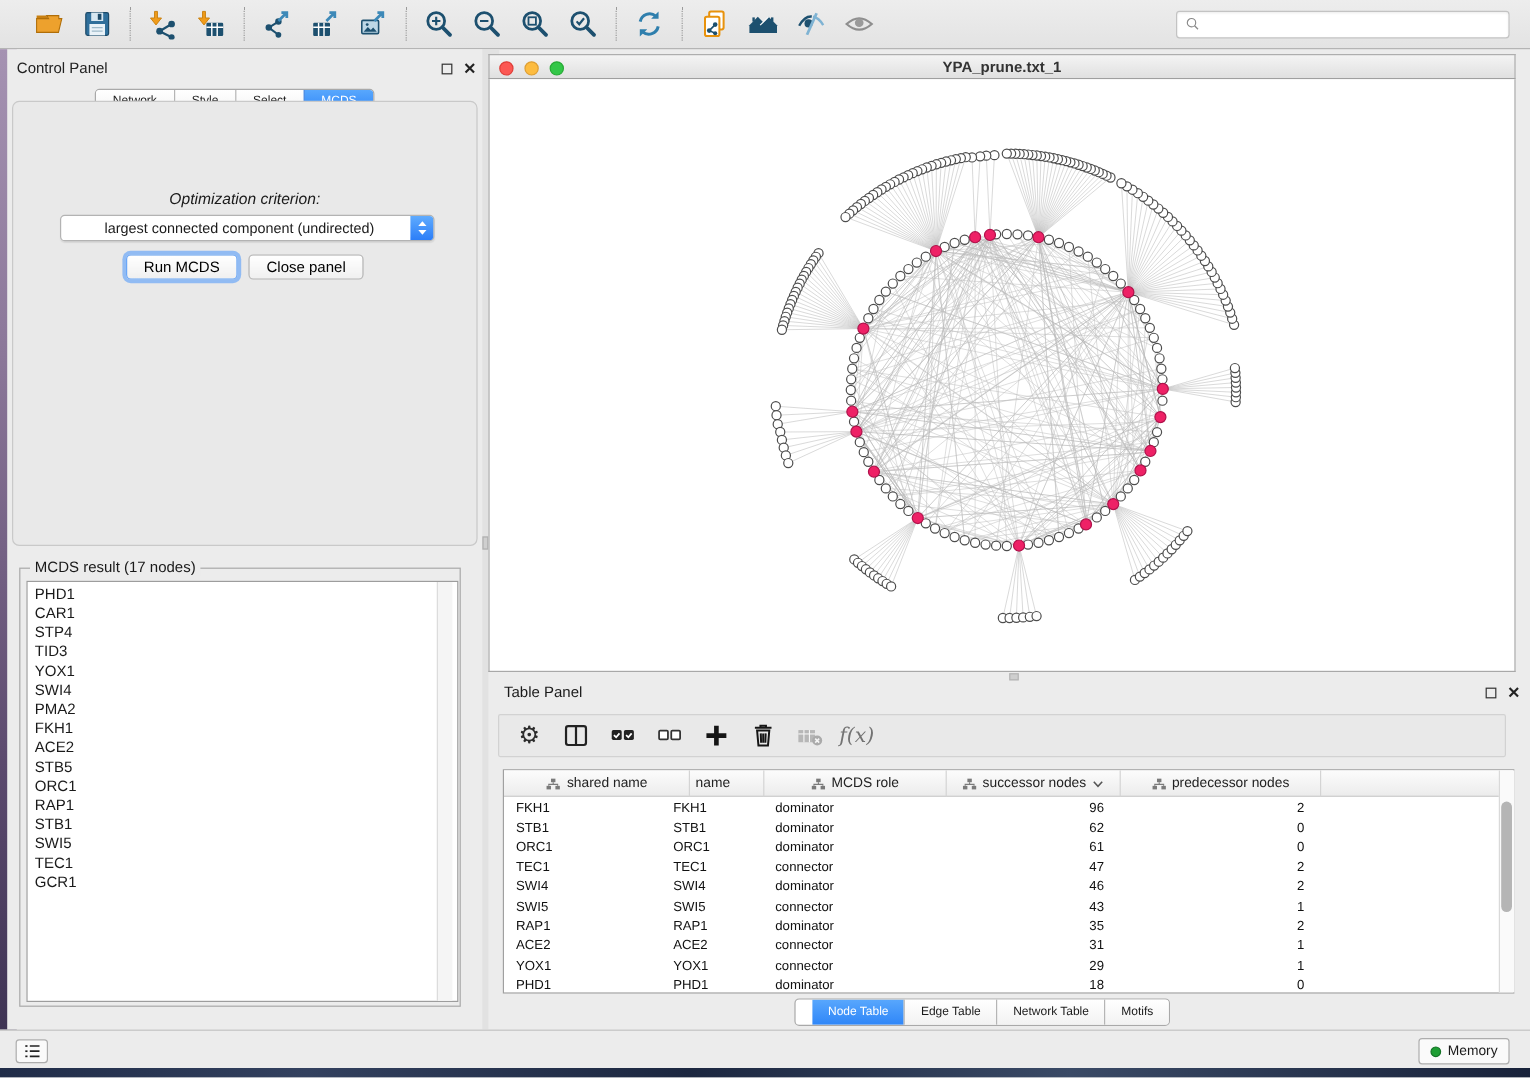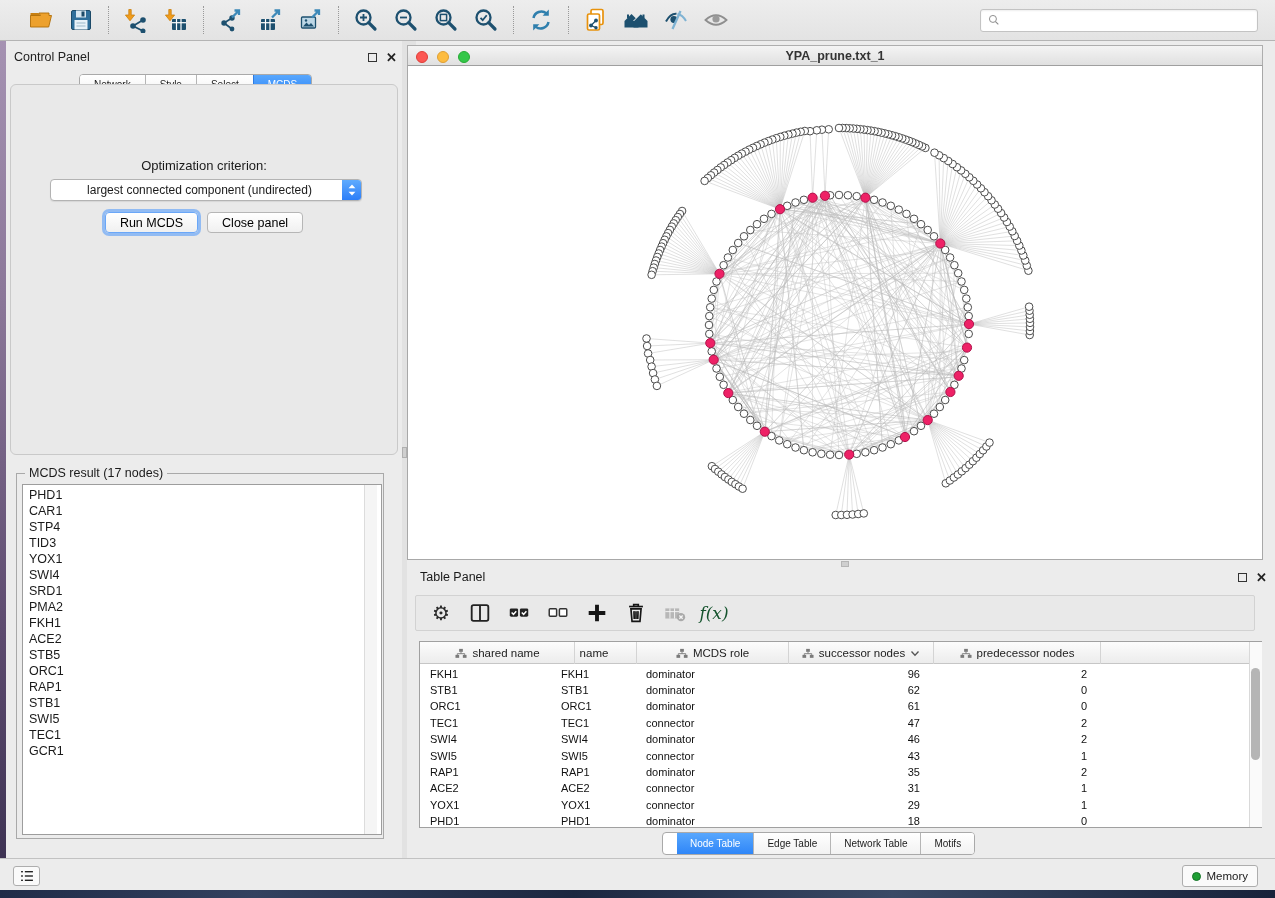--- a/index.html
+++ b/index.html
@@ -34,21 +34,21 @@
   .seg-tabs { position:absolute; display:flex; border:1px solid #a9a9a9; border-radius:4px; overflow:hidden; background:#fff; }
   .seg { height:19px; display:flex; align-items:center; justify-content:center; font-size:10px;
          background:linear-gradient(#ffffff,#f2f2f2); border-left:1px solid #b5b5b5; cursor:default; }
   .seg:first-child { border-left:none; }
   .seg.sel { background:linear-gradient(#58a7fd,#2f86f8); color:#fff; border-left-color:#2f7be0; }
   .cp-tabs { left:73px; top:33px; }
   .cp-tabs .seg { padding:0 14px; }
 
   .cp-box { position:absolute; left:4px; top:43px; width:388px; height:371px; background:#e9e9e9;
             border:1px solid #c9c9c9; border-radius:6px; }
-  .opt-label { position:absolute; left:0; top:73px; width:100%; text-align:center; font-size:13px; }
+  .opt-label { position:absolute; left:0; top:73px; width:100%; text-align:center; font-size:13px;font-style:italic; }
   .combo { position:absolute; left:39px; top:94px; width:312px; height:22px; background:#fff; border:1px solid #b3b3b3;
            border-radius:4px; display:flex; align-items:center; cursor:default; box-shadow:0 1px 1px rgba(0,0,0,.08);}
   .combo .val { flex:1; font-size:12px; text-align:center; padding-left:6px; white-space:nowrap; overflow:hidden; }
   .combo .stepper { width:19px; height:20px; border-radius:0 3px 3px 0; background:linear-gradient(#5fabfe,#2c7ef8);
                     display:flex; align-items:center; justify-content:center; }
   .btn-row { position:absolute; left:0; top:127px; width:100%; display:flex; justify-content:center; gap:9px; }
   .mac-btn { height:21px; padding:0 14px; font-size:12.5px; font-family:"Liberation Sans",sans-serif;
              background:linear-gradient(#ffffff,#f0f0f0); border:1px solid #b6b6b6; border-radius:4px; cursor:default; }
   .mac-btn.focus { box-shadow:0 0 0 3px rgba(72,149,252,.55); border-color:#6aa7f8; }
 
@@ -75,21 +75,21 @@
 
   
   .table-panel { left:407px; top:560px; width:856px; height:298px; background:#ececec; }
   .tp-grip { position:absolute; left:434px; top:1px; width:8px; height:6px; background:#cfcfcf; border:1px solid #b5b5b5; }
   .tp-title { position:absolute; left:13px; top:10px; font-size:12.5px; }
   .tp-toolbar { position:absolute; left:8px; top:35px; width:840px; height:36px; background:#e9e9e9;
                 border:1px solid #d2d2d2; border-radius:2px; display:flex; align-items:center; padding-left:10px; gap:9px; }
   .tp-ico { width:30px; height:28px; display:flex; align-items:center; justify-content:center; }
   .tp-ico svg { width:24px; height:24px; }
   .gear-txt { font-size:20px; color:#2b2b2b; line-height:1; }
-  .fx-txt { font-family:"DejaVu Serif", serif; font-style:italic; font-size:17px; color:#14532d; }
+  .fx-txt { font-family:"DejaVu Serif", serif; font-style:italic; font-size:17px; color:#737373; }
 
   .grid { position:absolute; left:12px; top:81px; width:843px; height:187px; background:#fff; border:1px solid #a0a0a0; }
   .ghead { position:absolute; left:0; top:0; width:841px; height:22px; background:linear-gradient(#fcfcfc,#ececec);
            border-bottom:1px solid #c6c6c6; }
   .gh-cell { position:absolute; top:0; height:22px; display:flex; align-items:center; justify-content:center; gap:5px;
              font-size:11.5px; color:#222; border-right:1px solid #d4d4d4; cursor:default; }
   .gh-cell svg.tree { width:12px; height:11px; }
   .gh-cell svg.sortv { width:10px; height:7px; }
   .grow { position:absolute; left:0; width:828px; height:17px; }
   .gcell { position:absolute; top:0; height:17px; font-size:11px; display:flex; align-items:center; color:#111; }
@@ -323,21 +323,20 @@
   <div class="result-box">
     <span class="result-legend">MCDS result (17 nodes)</span>
     <div class="result-list" id="mcds-list">
         <div style="padding-top:2px">
           <div class="result-item">PHD1</div>
           <div class="result-item">CAR1</div>
           <div class="result-item">STP4</div>
           <div class="result-item">TID3</div>
           <div class="result-item">YOX1</div>
           <div class="result-item">SWI4</div>
-          <div class="result-item">SRD1</div>
           <div class="result-item">PMA2</div>
           <div class="result-item">FKH1</div>
           <div class="result-item">ACE2</div>
           <div class="result-item">STB5</div>
           <div class="result-item">ORC1</div>
           <div class="result-item">RAP1</div>
           <div class="result-item">STB1</div>
           <div class="result-item">SWI5</div>
           <div class="result-item">TEC1</div>
           <div class="result-item">GCR1</div>

